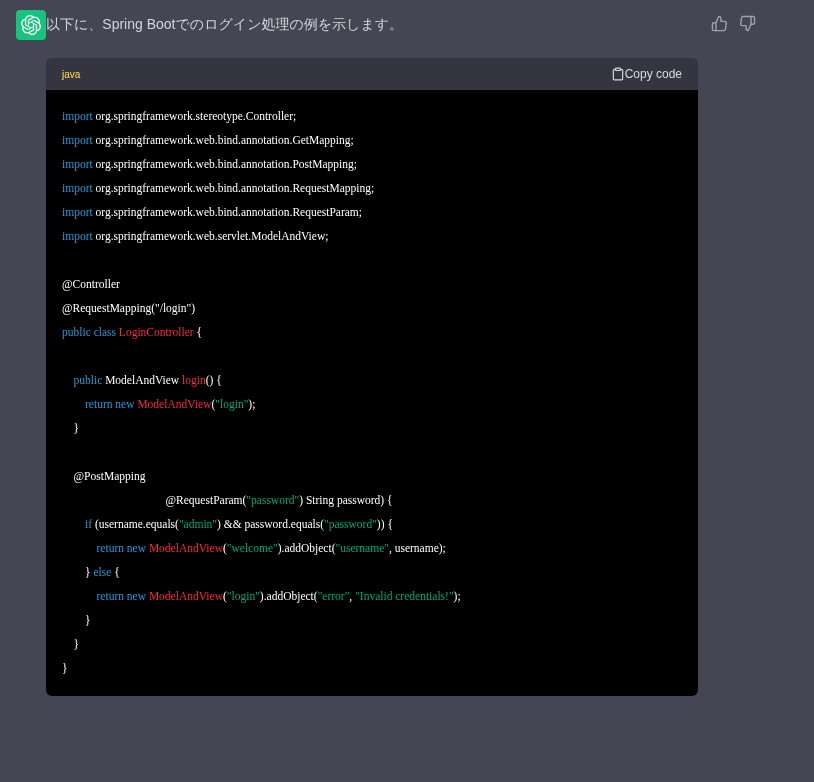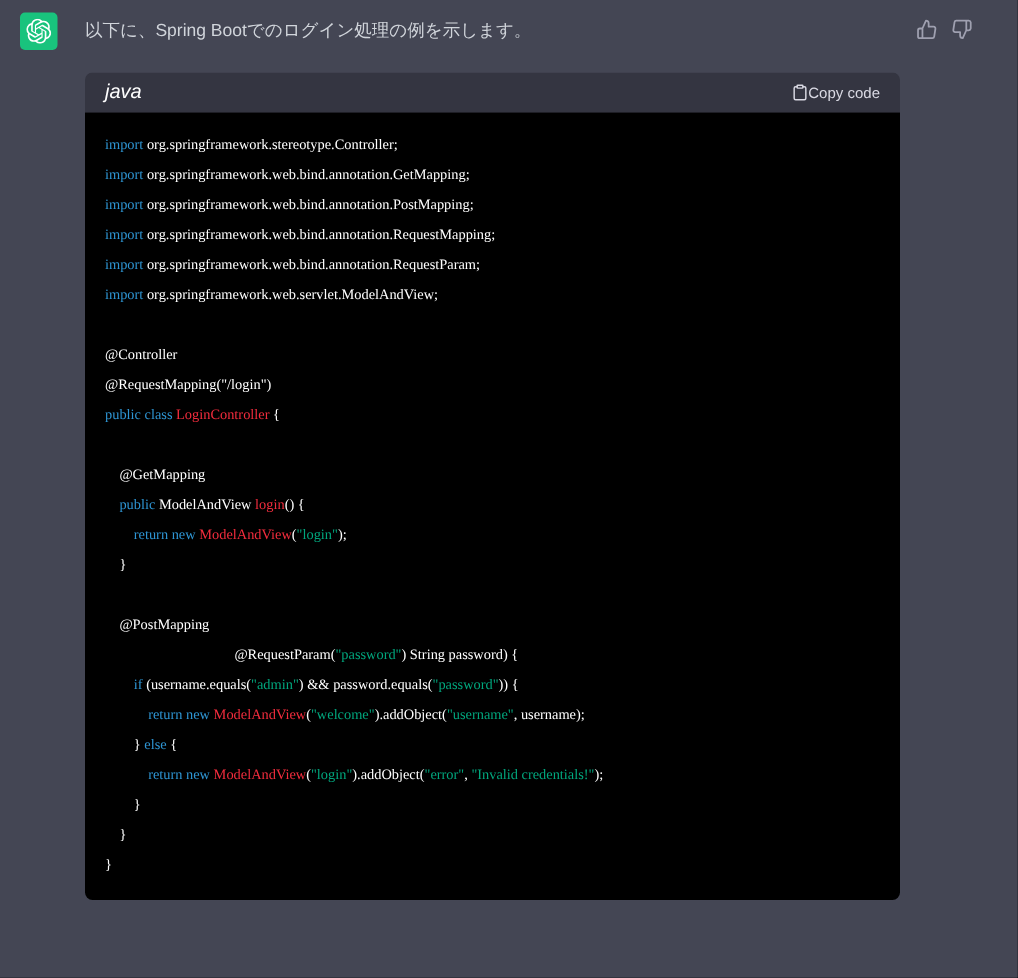--- a/index.html
+++ b/index.html
@@ -9,29 +9,29 @@
     overflow: hidden;
     font-family: "Liberation Sans", sans-serif;
   }
   .message-row { display: flex; align-items: flex-start; padding: 10px 16px 0 16px; }
   .avatar {
     flex: 0 0 30px; width: 30px; height: 30px;
     border-radius: 4px; background: var(--avatar-bg, #19c37d);
     display: flex; align-items: center; justify-content: center;
   }
   .avatar svg { width: 20px; height: 20px; fill: #fff; }
-  .content { margin-left: 22px; width: 652px; }
+  .content { width: 652px; }
   .message-text { color: #d1d5db; font-size: 14px; line-height: 28px; }
   .code-block { margin-top: 20px; border-radius: 6px; overflow: hidden; }
   .code-header {
     height: 32px; background: #343541;
     display: flex; align-items: center; justify-content: space-between;
     padding: 0 16px;
   }
-  .code-lang { color: #ffffff; font-size: 16px; font-style: italic; }
+  .code-lang { color: #fde047; font-size: 10px; }
   .copy-btn {
     display: flex; align-items: center; gap: 0;
     background: none; border: none; cursor: pointer;
     color: #d9d9e3; font-size: 12px; font-family: inherit;
   }
   .copy-btn svg { width: 14px; height: 14px; stroke: #d9d9e3; fill: none; stroke-width: 2; stroke-linecap: round; stroke-linejoin: round; }
   .code-body { background: #000; padding: 14px 16px 16px 16px; overflow: hidden; }
   .code-line {
     font-family: Liberation Serif, serif;
     font-size: 11.5px; line-height: 24px; min-height: 24px;
@@ -75,21 +75,20 @@
           <div class="code-line"><span class="tok-k">import</span><span class="tok-p"> org.springframework.web.bind.annotation.GetMapping;</span></div>
           <div class="code-line"><span class="tok-k">import</span><span class="tok-p"> org.springframework.web.bind.annotation.PostMapping;</span></div>
           <div class="code-line"><span class="tok-k">import</span><span class="tok-p"> org.springframework.web.bind.annotation.RequestMapping;</span></div>
           <div class="code-line"><span class="tok-k">import</span><span class="tok-p"> org.springframework.web.bind.annotation.RequestParam;</span></div>
           <div class="code-line"><span class="tok-k">import</span><span class="tok-p"> org.springframework.web.servlet.ModelAndView;</span></div>
           <div class="code-line"></div>
           <div class="code-line"><span class="tok-p">@Controller</span></div>
           <div class="code-line"><span class="tok-p">@RequestMapping("/login")</span></div>
           <div class="code-line"><span class="tok-k">public</span><span class="tok-p"> </span><span class="tok-k">class</span><span class="tok-p"> </span><span class="tok-t">LoginController</span><span class="tok-p"> {</span></div>
           <div class="code-line"></div>
-          <div class="code-line"><span class="tok-p">    @GetMapping</span></div>
           <div class="code-line"><span class="tok-p">    </span><span class="tok-k">public</span><span class="tok-p"> ModelAndView </span><span class="tok-t">login</span><span class="tok-p">() {</span></div>
           <div class="code-line"><span class="tok-p">        </span><span class="tok-k">return</span><span class="tok-p"> </span><span class="tok-k">new</span><span class="tok-p"> </span><span class="tok-t">ModelAndView</span><span class="tok-p">(</span><span class="tok-s">"login"</span><span class="tok-p">);</span></div>
           <div class="code-line"><span class="tok-p">    }</span></div>
           <div class="code-line"></div>
           <div class="code-line"><span class="tok-p">    @PostMapping</span></div>
           <div class="code-line"><span class="tok-p">                                    @RequestParam(</span><span class="tok-s">"password"</span><span class="tok-p">) String password) {</span></div>
           <div class="code-line"><span class="tok-p">        </span><span class="tok-k">if</span><span class="tok-p"> (username.equals(</span><span class="tok-s">"admin"</span><span class="tok-p">) &amp;&amp; password.equals(</span><span class="tok-s">"password"</span><span class="tok-p">)) {</span></div>
           <div class="code-line"><span class="tok-p">            </span><span class="tok-k">return</span><span class="tok-p"> </span><span class="tok-k">new</span><span class="tok-p"> </span><span class="tok-t">ModelAndView</span><span class="tok-p">(</span><span class="tok-s">"welcome"</span><span class="tok-p">).addObject(</span><span class="tok-s">"username"</span><span class="tok-p">, username);</span></div>
           <div class="code-line"><span class="tok-p">        } </span><span class="tok-k">else</span><span class="tok-p"> {</span></div>
           <div class="code-line"><span class="tok-p">            </span><span class="tok-k">return</span><span class="tok-p"> </span><span class="tok-k">new</span><span class="tok-p"> </span><span class="tok-t">ModelAndView</span><span class="tok-p">(</span><span class="tok-s">"login"</span><span class="tok-p">).addObject(</span><span class="tok-s">"error"</span><span class="tok-p">, </span><span class="tok-s">"Invalid credentials!"</span><span class="tok-p">);</span></div>

